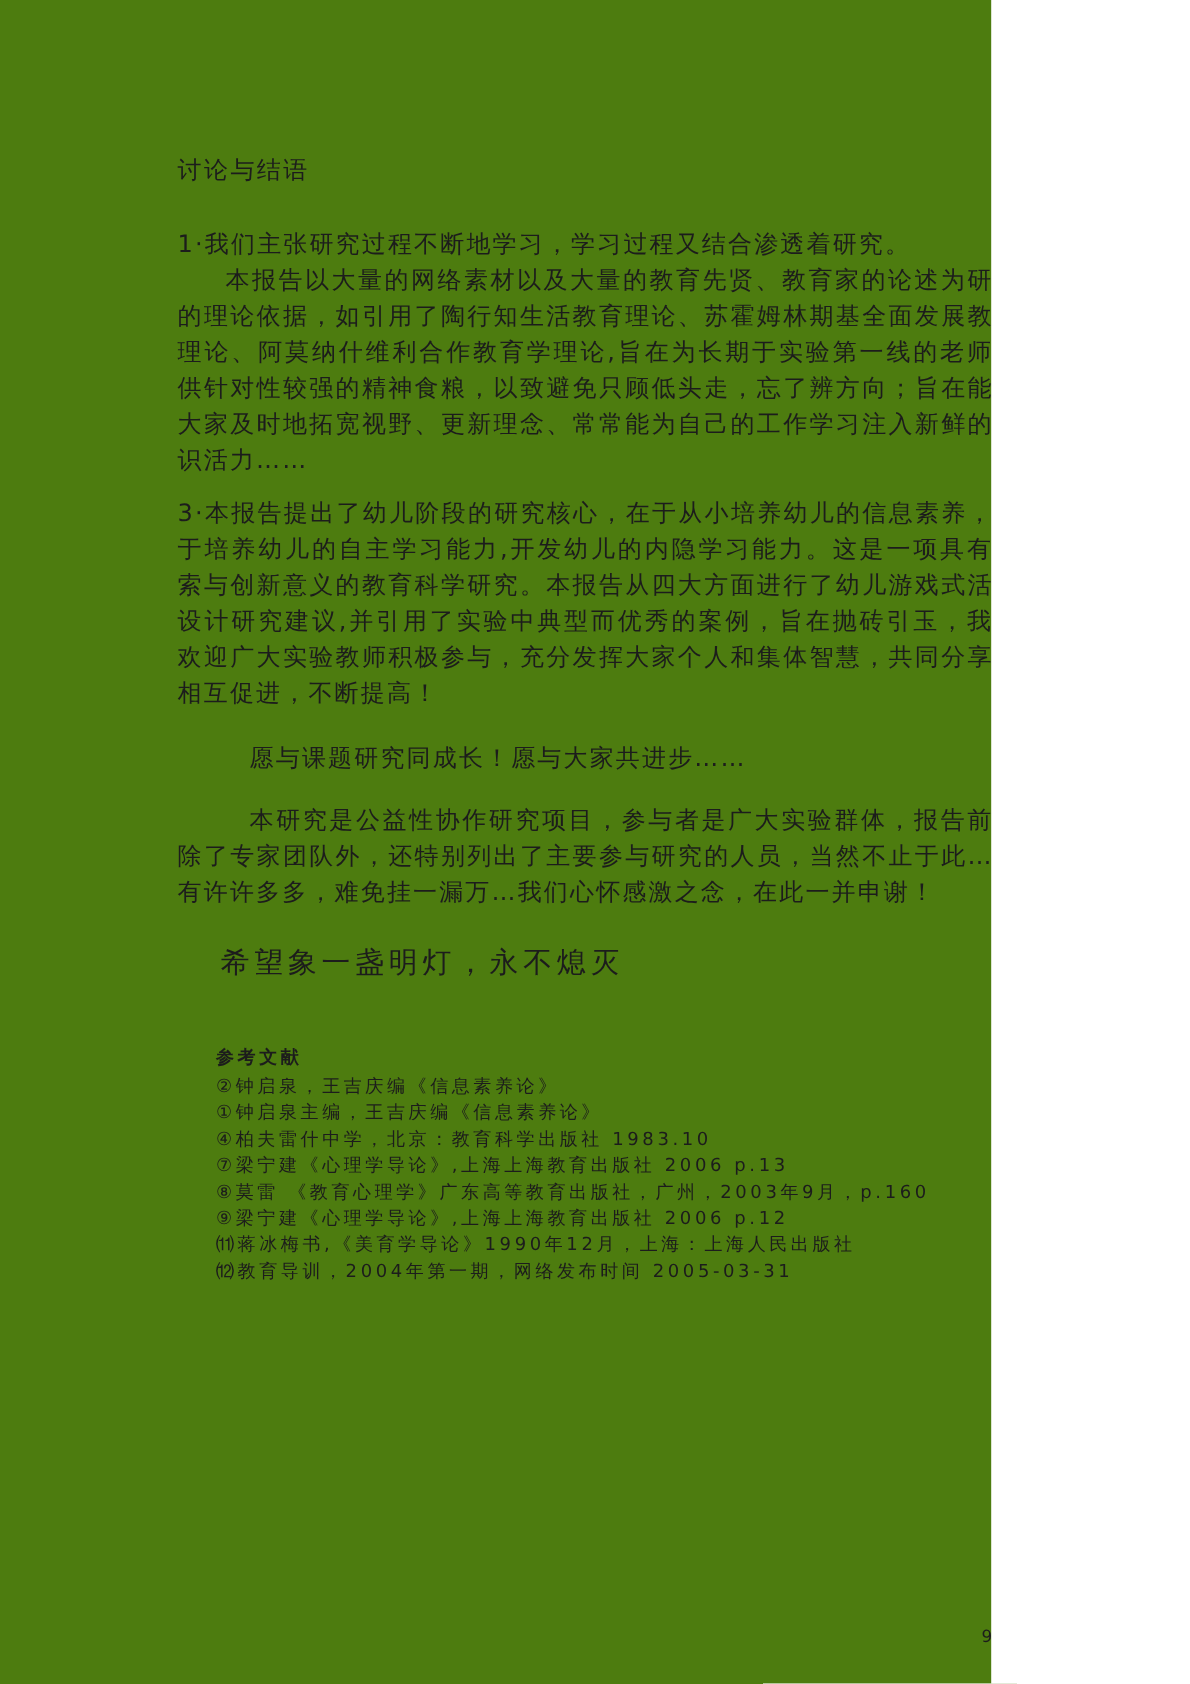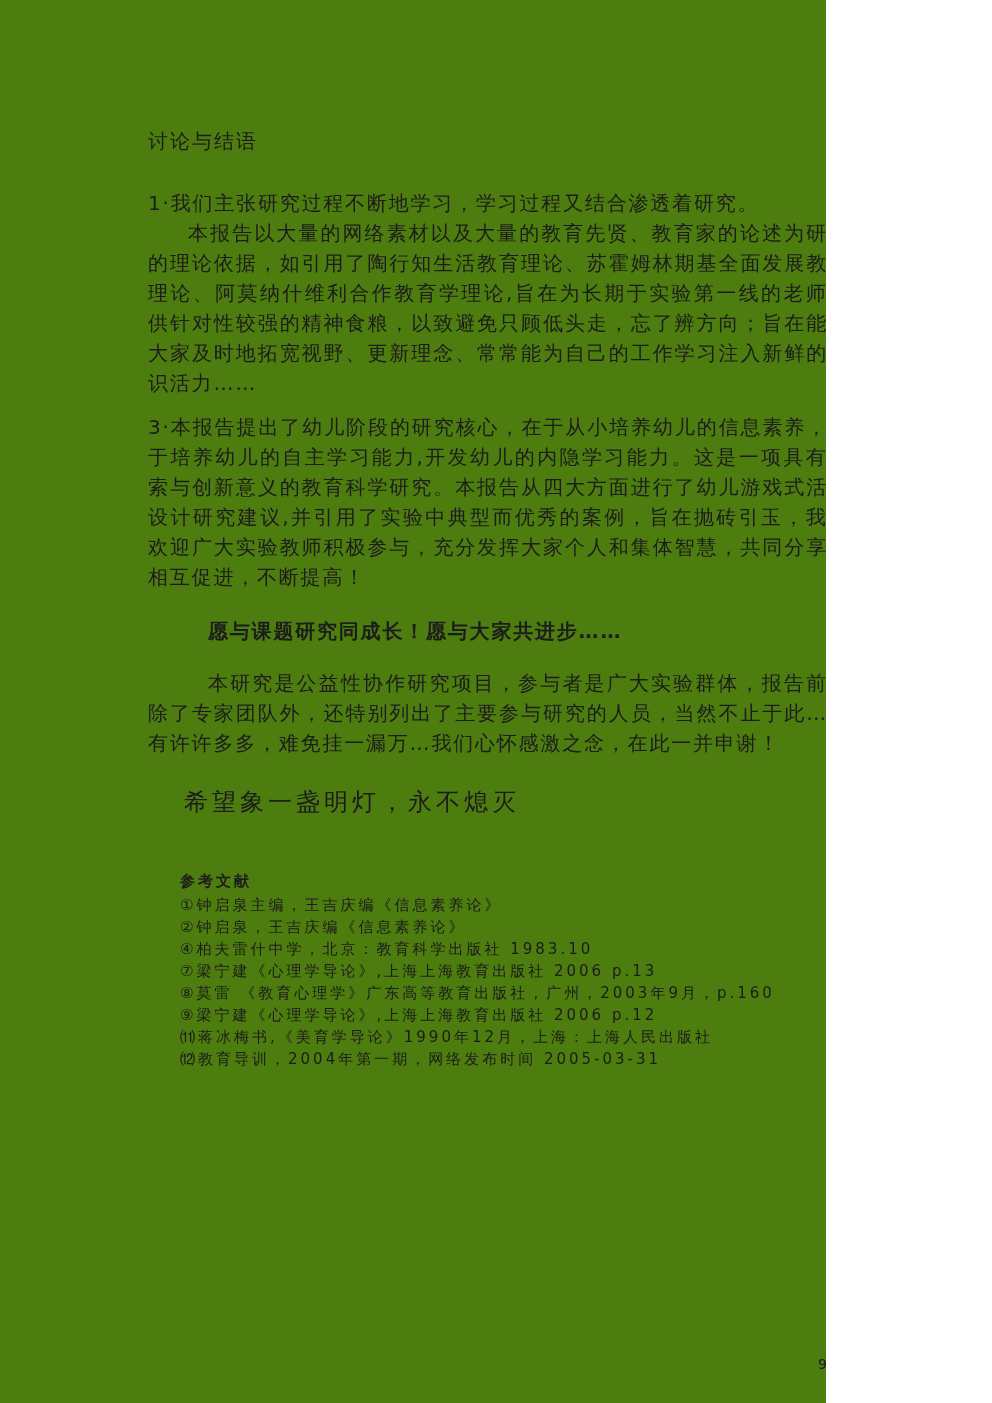--- a/index.html
+++ b/index.html
@@ -38,21 +38,20 @@
   .sec p.lead { text-indent: 0; }
   .sec p.body { text-indent: 2em; }
   .sec p.body-flush { text-indent: 0; }
   .wish-line {
     font-size: 20px;
     line-height: 30px;
     letter-spacing: 1.8px;
     text-indent: 3em;
     margin-top: 24px;
     margin-bottom: 22px;
-    font-weight: bold;
   }
   .thanks {
     font-size: 20px;
     line-height: 30px;
     letter-spacing: 1.8px;
     text-align: justify;
     text-indent: 3em;
     margin-bottom: 26px;
   }
   .motto {
@@ -104,22 +103,22 @@
 
     <p class="wish-line">愿与课题研究同成长！愿与大家共进步……</p>
 
     <p class="thanks">本研究是公益性协作研究项目，参与者是广大实验群体，报告前面除了专家团队外，还特别列出了主要参与研究的人员，当然不止于此…还有许许多多，难免挂一漏万…我们心怀感激之念，在此一并申谢！</p>
 
     <p class="motto">希望象一盏明灯，永不熄灭</p>
 
     <div class="references">
       <div class="ref-heading">参考文献</div>
       <ol>
+        <li>②钟启泉，王吉庆编《信息素养论》</li>
         <li>①钟启泉主编，王吉庆编《信息素养论》</li>
-        <li>②钟启泉，王吉庆编《信息素养论》</li>
         <li>④柏夫雷什中学，北京：教育科学出版社 1983.10</li>
         <li>⑦梁宁建《心理学导论》,上海上海教育出版社 2006 p.13</li>
         <li>⑧莫雷 《教育心理学》广东高等教育出版社，广州，2003年9月，p.160</li>
         <li>⑨梁宁建《心理学导论》,上海上海教育出版社 2006 p.12</li>
         <li>⑾蒋冰梅书,《美育学导论》1990年12月，上海：上海人民出版社</li>
         <li>⑿教育导训，2004年第一期，网络发布时间 2005-03-31</li>
       </ol>
     </div>
 
   </div>

